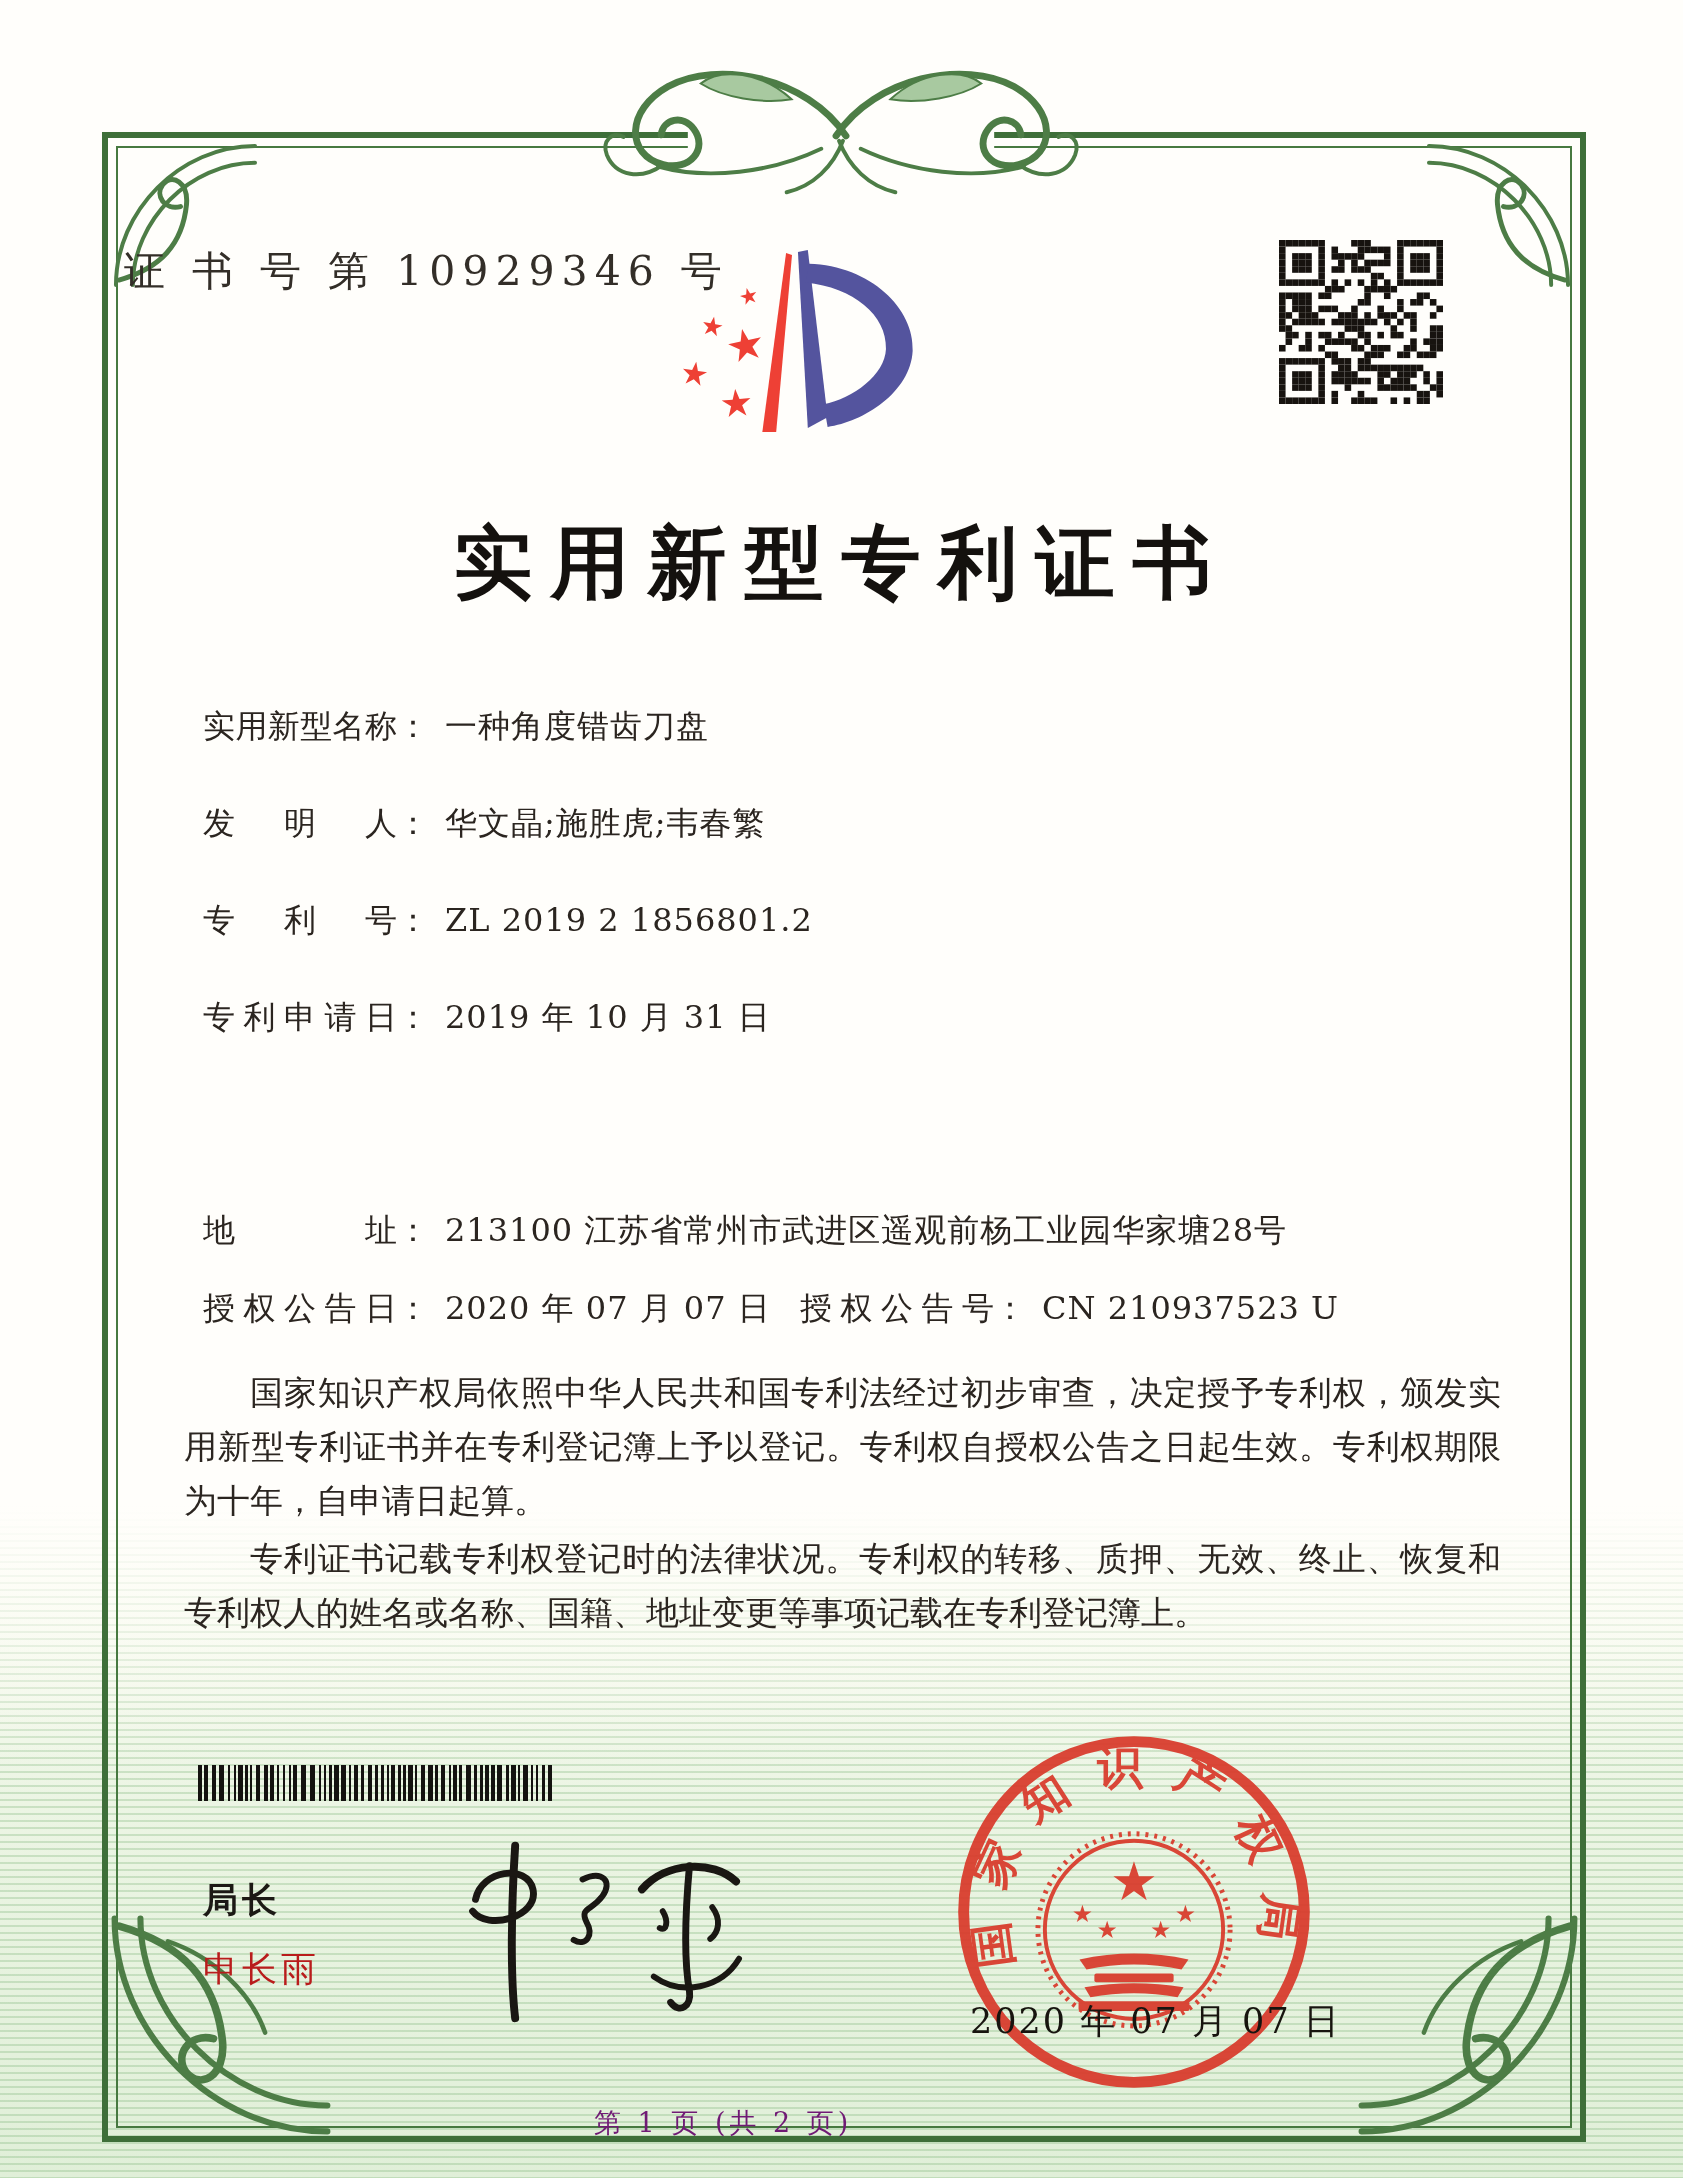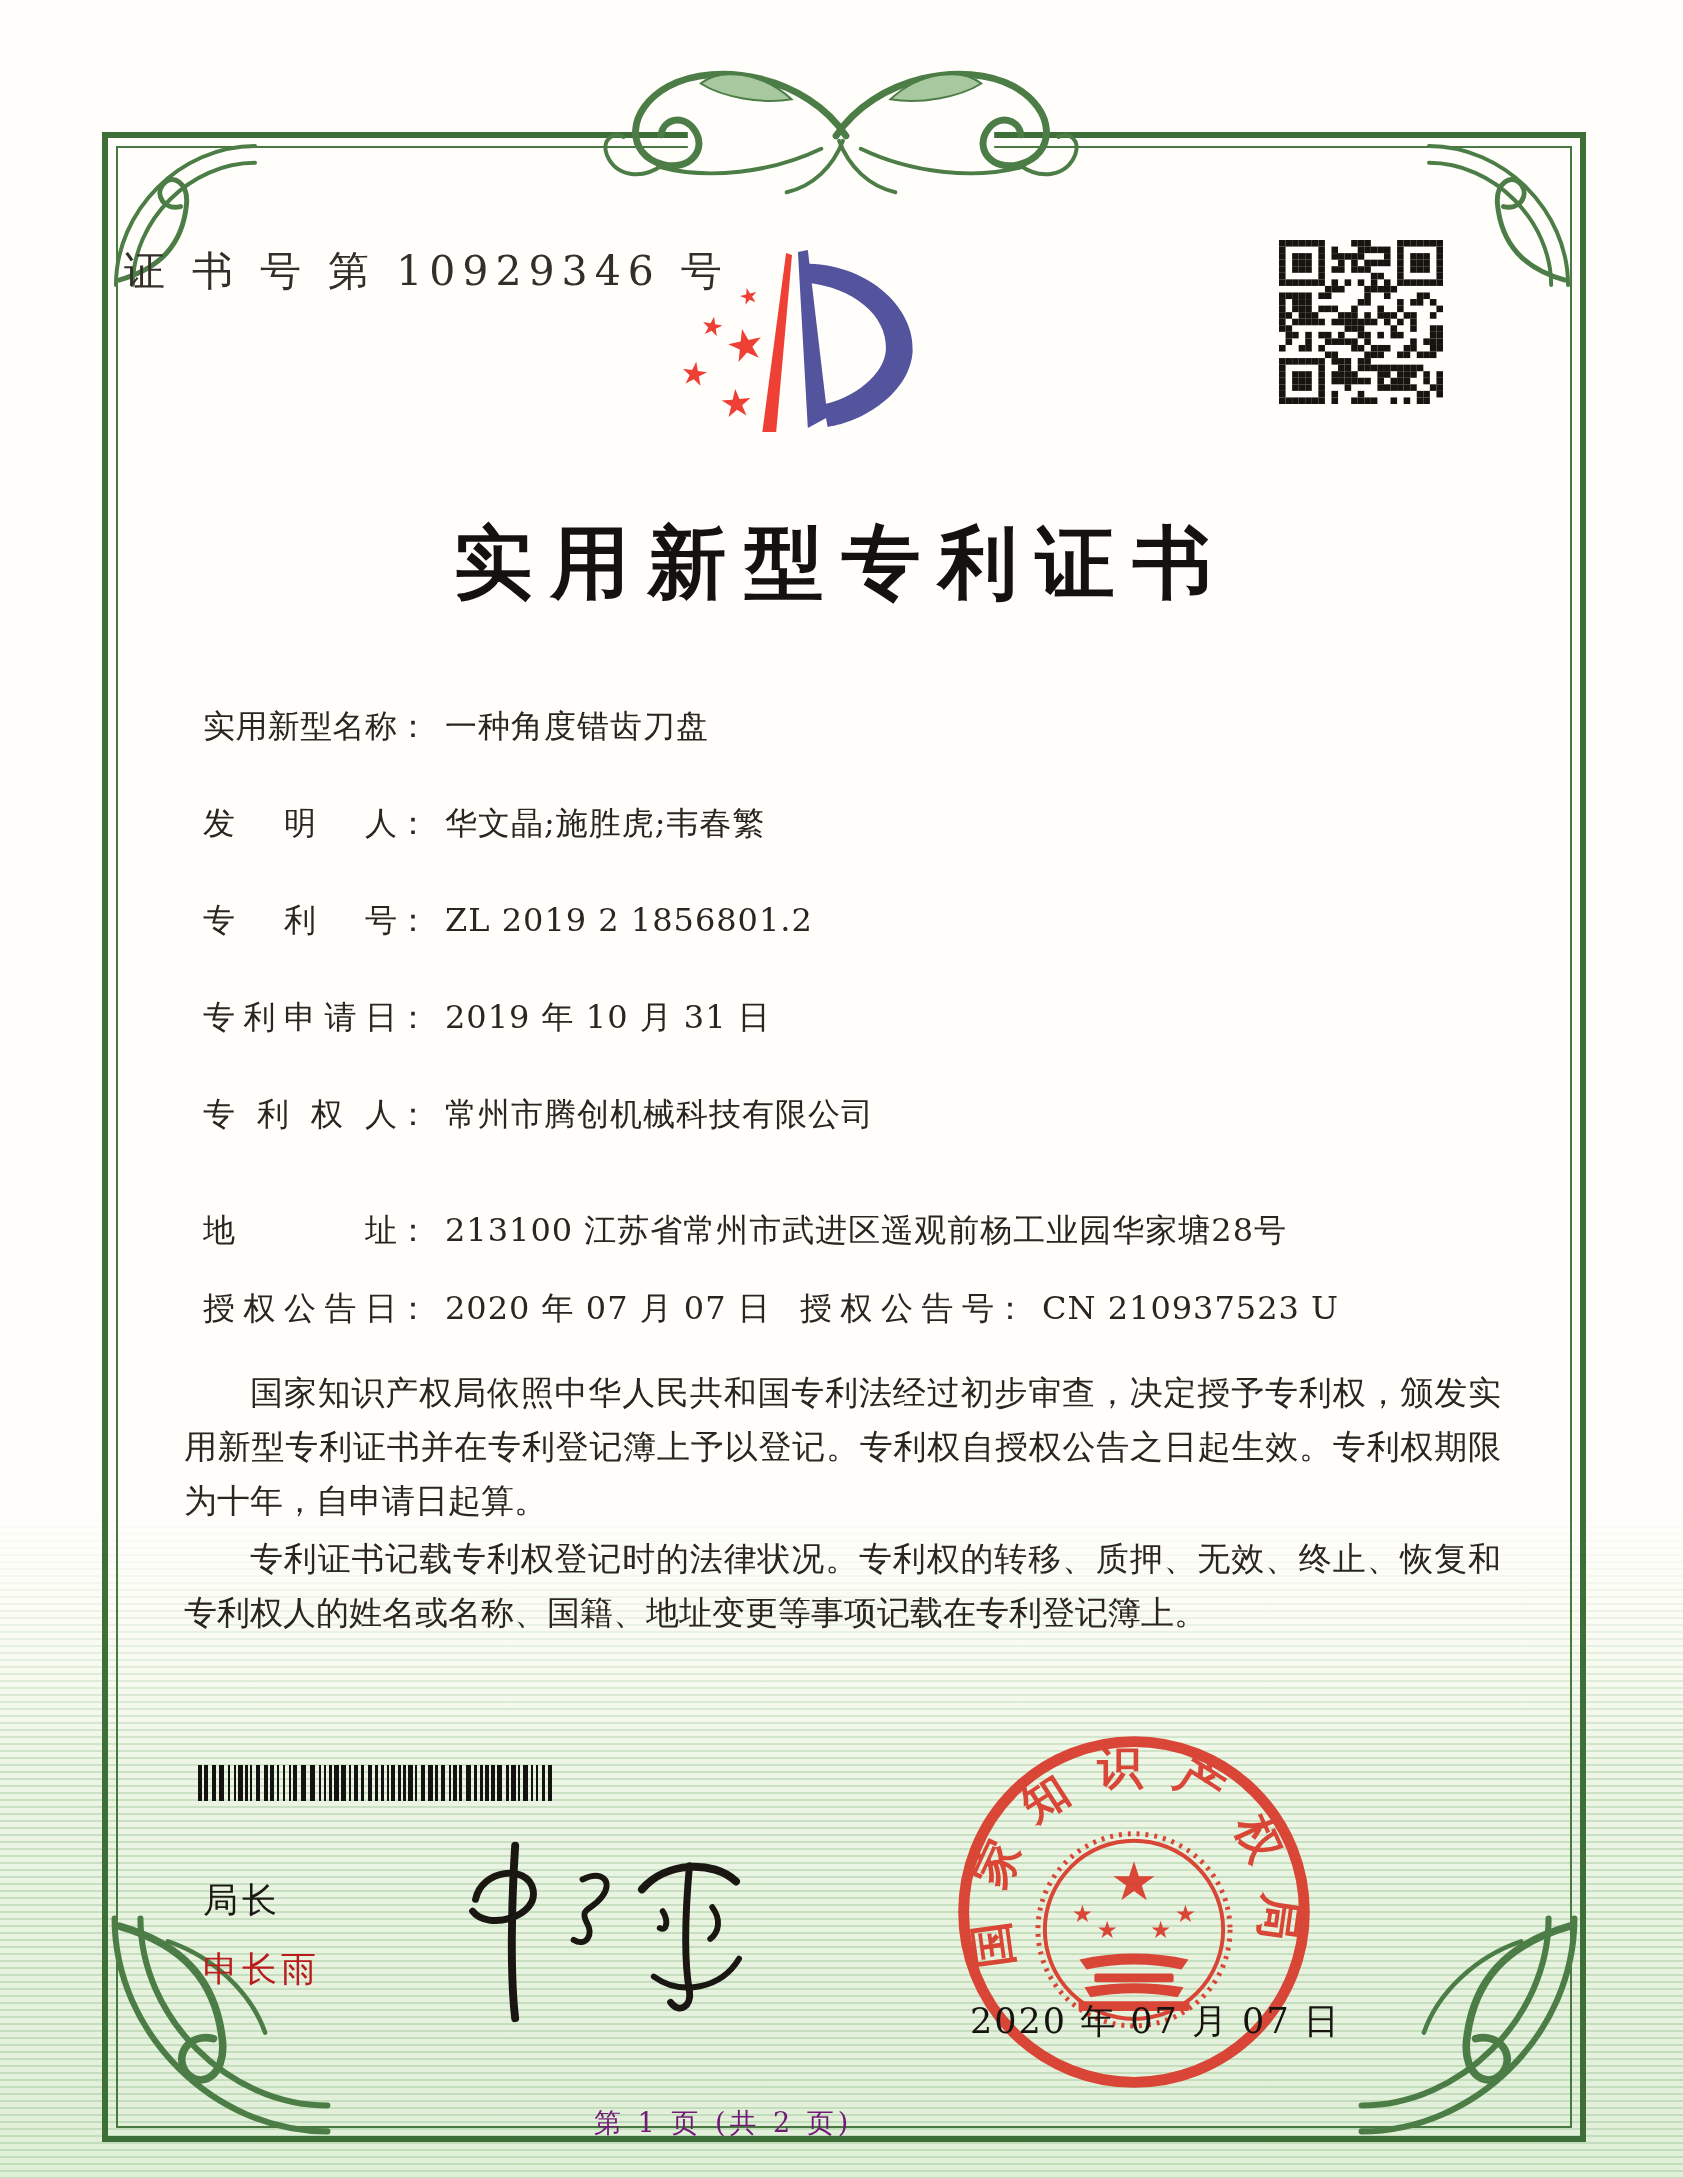--- a/index.html
+++ b/index.html
@@ -51,21 +51,21 @@
   
   .body-text{
     left:180px;top:1362px;width:1325px;font-size:33px;line-height:54px;
     text-align:justify;color:#2b2520;
   }
   .body-text p{margin:4px;text-indent:2em;}
   
   .barcode{left:198px;top:1765px;width:358px;height:36px;display:flex;align-items:stretch;}
   .barcode div{background:#141210;}
   
-  .director-label{left:203px;top:1877px;font-size:35px;font-family:"DejaVu Sans","Liberation Sans",sans-serif;color:#1c1915;letter-spacing:4px;}
+  .director-label{left:203px;top:1877px;font-size:35px;font-family:"DejaVu Sans","Liberation Sans",sans-serif;color:#1c1915;letter-spacing:4px;font-weight:bold;}
   .director-name{left:203px;top:1946px;font-size:35px;font-family:"DejaVu Sans","Liberation Sans",sans-serif;color:#b91c1c;letter-spacing:4px;}
   .signature{left:416px;top:1828px;}
   
   .seal{left:926px;top:1704px;}
   .seal-date{
     left:970px;top:1998px;width:327px;text-align:center;
     font-size:35px;color:#17140f;letter-spacing:2px;white-space:nowrap;z-index:5;
   }
   
   .footer{
@@ -480,23 +480,20 @@
   <div class="abs title">实用新型专利证书</div>
   <div class="abs field-row r2">
     <span class="field-label">发明人</span><span class="field-colon">：</span><span class="field-value">华文晶;施胜虎;韦春繁</span>
   </div>
   <div class="abs field-row r3">
     <span class="field-label">专利号</span><span class="field-colon">：</span><span class="field-value">ZL 2019 2 1856801.2</span>
   </div>
   <div class="abs field-row r4">
     <span class="field-label">专利申请日</span><span class="field-colon">：</span><span class="field-value">2019 年 10 月 31 日</span>
   </div>
-  <div class="abs field-row r5">
-    <span class="field-label">专利权人</span><span class="field-colon">：</span><span class="field-value">常州市腾创机械科技有限公司</span>
-  </div>
   <div class="abs field-row r6">
     <span class="field-label">地址</span><span class="field-colon">：</span><span class="field-value">213100 江苏省常州市武进区遥观前杨工业园华家塘28号</span>
   </div>
   <div class="abs field-row r7">
     <span class="field-label">授权公告日</span><span class="field-colon">：</span><span class="field-value">2020 年 07 月 07 日</span>
   </div>
   <div class="abs field-row grant-col2">
     <span class="field-label">授权公告号</span><span class="field-colon">：</span><span class="field-value">CN 210937523 U</span>
   </div>
 

